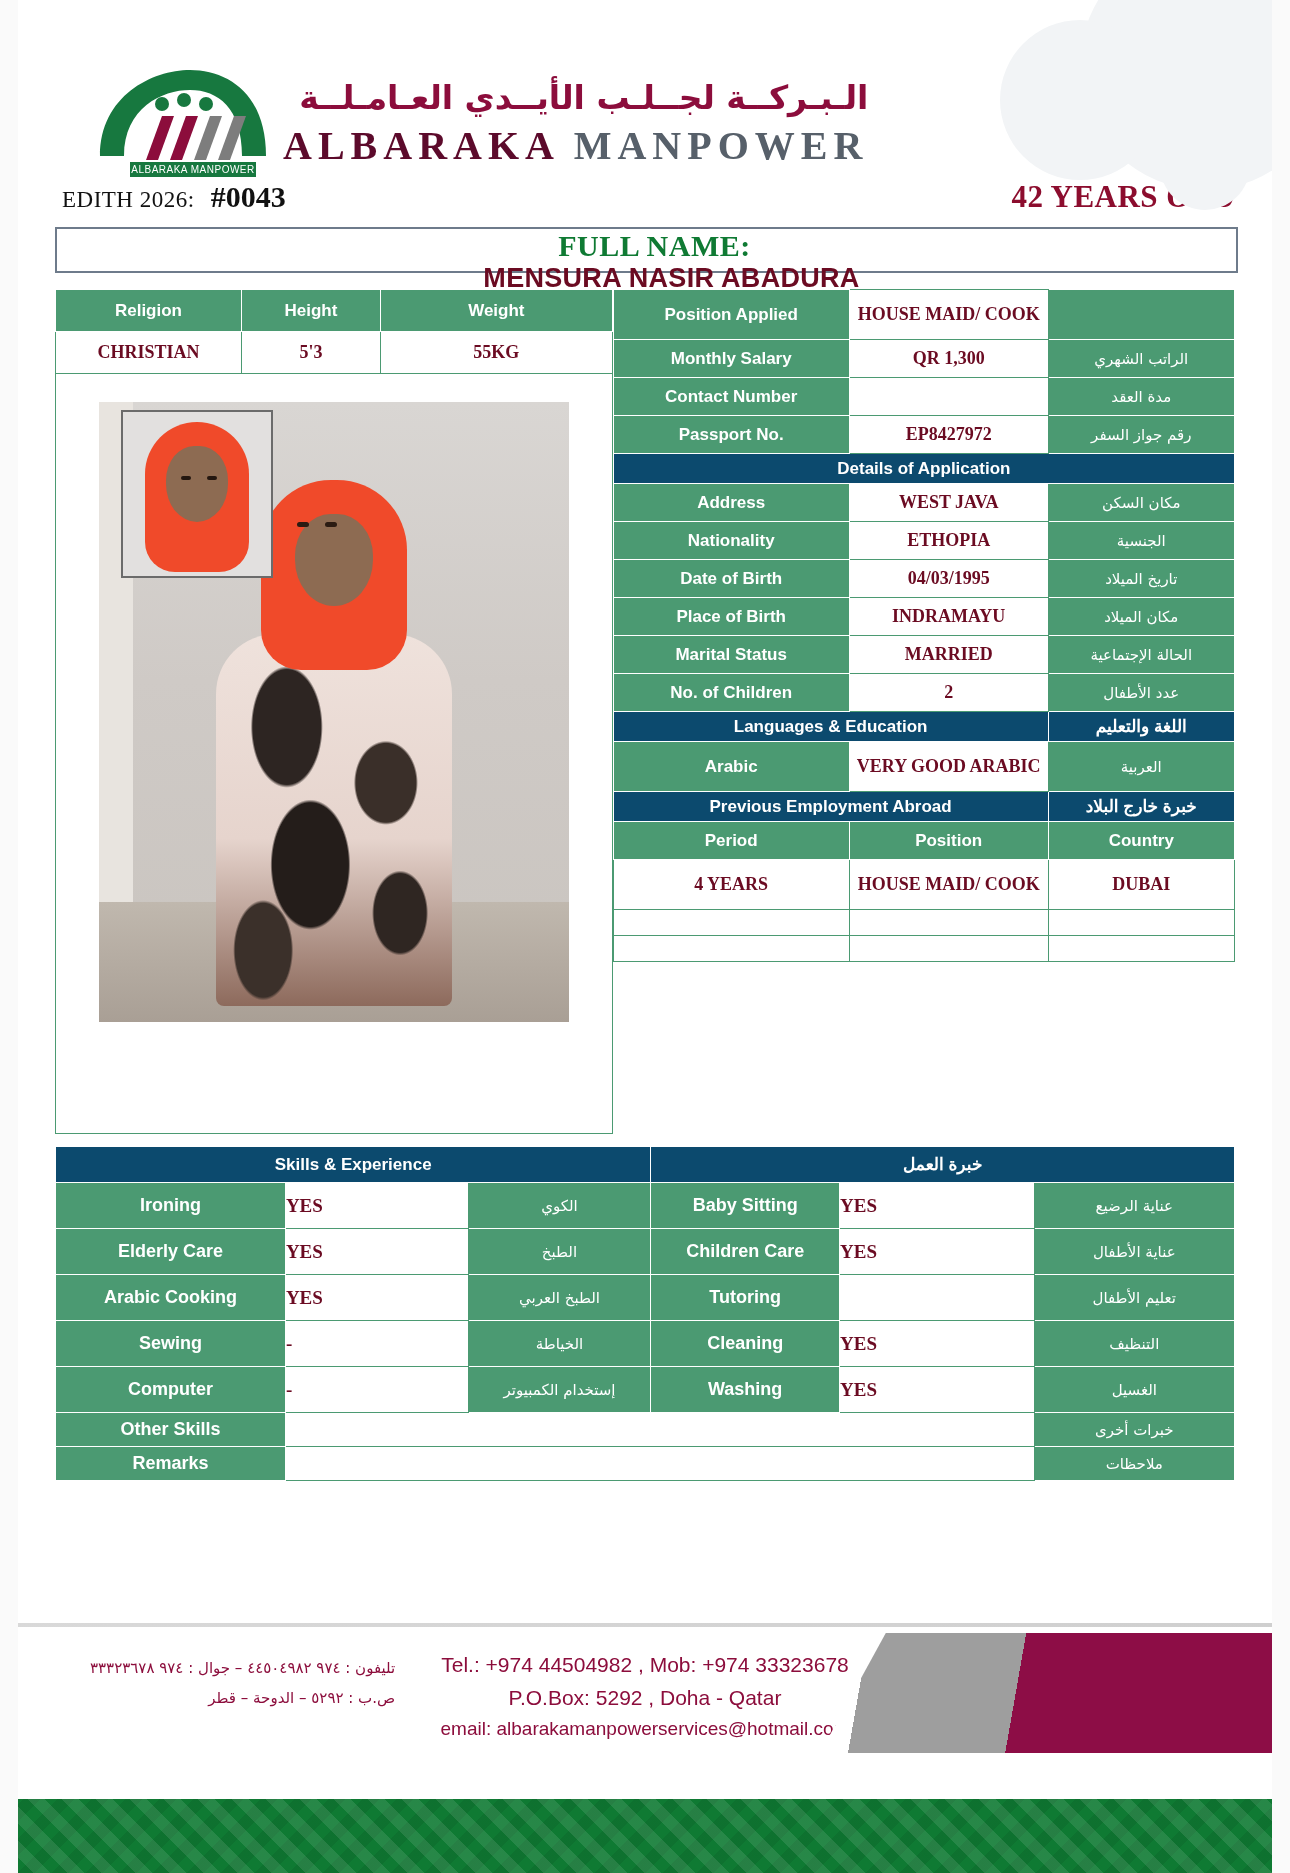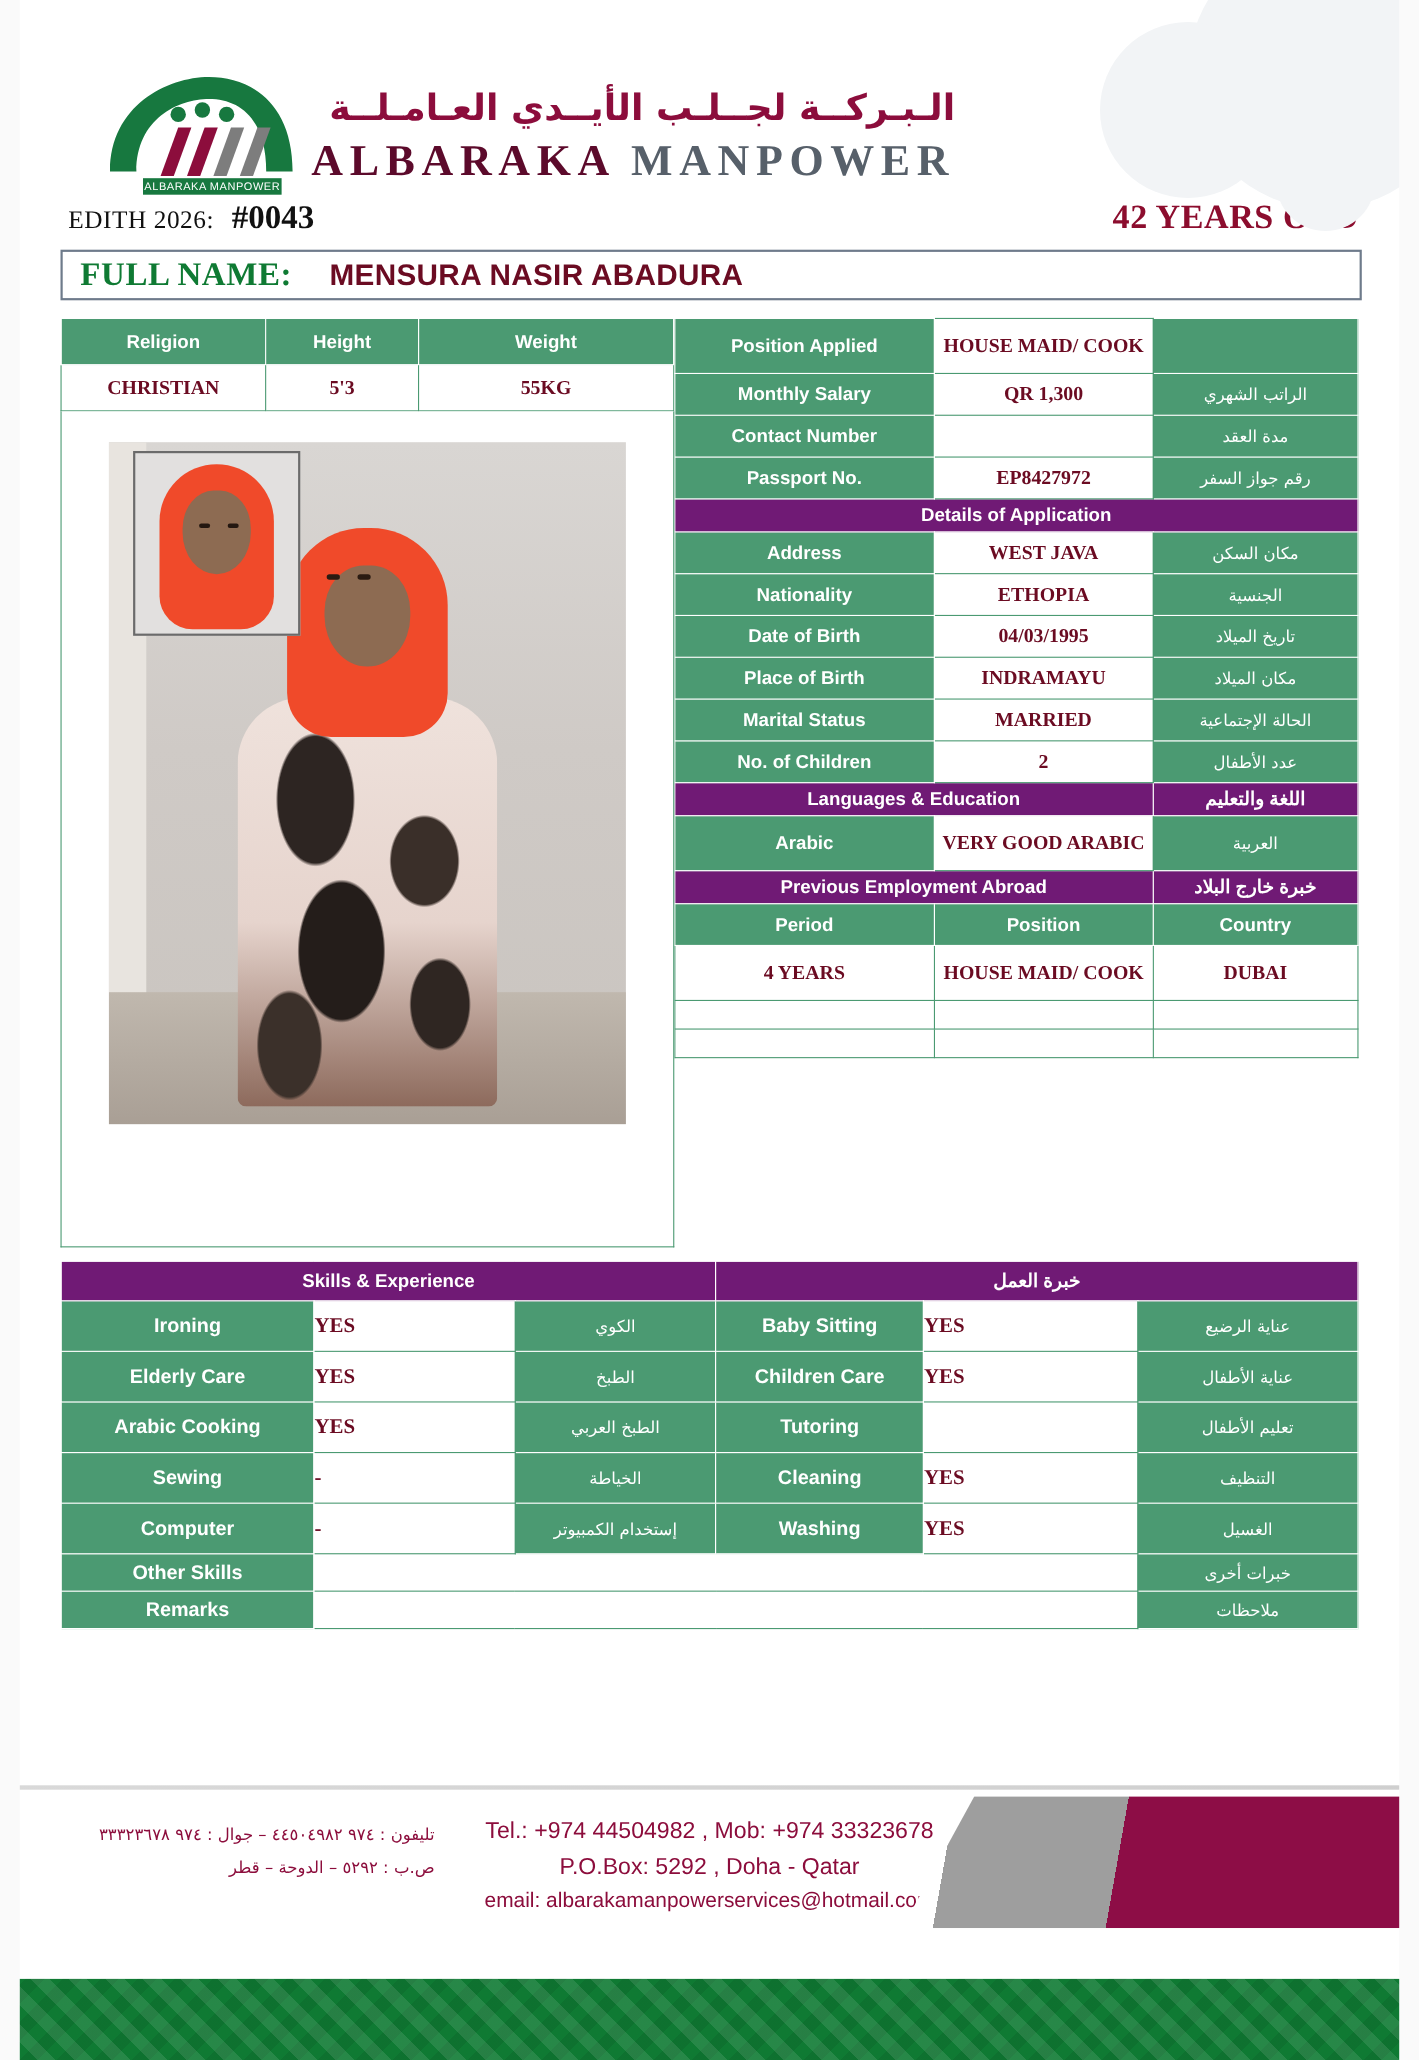--- a/index.html
+++ b/index.html
@@ -98,20 +98,21 @@
   }
 
   
   .namebar {
     margin: 12px 52px 0 55px;
     border: 2px solid #6e7b8b;
     height: 46px;
     display:flex;
     align-items:center;
     padding-left: 16px;
+    flex-direction: column;
   }
   .namebar .lbl {
     font-family: "Liberation Serif", serif;
     font-size: 30px;
     font-weight: bold;
     color: #0f7a33;
     letter-spacing:.5px;
   }
   .namebar .val {
     font-family: "Liberation Sans", sans-serif;
@@ -131,21 +132,21 @@
   .leftcol { width: 560px; }
   .rightcol { width: 625px; }
 
   table { border-collapse: collapse; width:100%; }
   td, th { border: 1px solid #ffffff; padding:0; }
 
   .g   { background:#4b9a72; color:#ffffff; font-weight:bold; text-align:center;
          font-size:17px; font-family:"Liberation Sans",sans-serif; }
   .wh  { background:#ffffff; color:#6b0b22; font-weight:bold; text-align:center;
          font-family:"Liberation Serif", serif; font-size:18px; border:1px solid #4b9a72; }
-  .band{ background:#701a75; color:#ffffff; font-weight:bold; text-align:center;
+  .band{ background:#0c4a6e; color:#ffffff; font-weight:bold; text-align:center;
          font-size:17px; font-family:"Liberation Sans",sans-serif; }
 
   
   .toptbl td { height:42px; }
   .toptbl .g { font-size:17px; }
 
   
   .photobox {
     border:1px solid #4b9a72;
     border-top:none;

